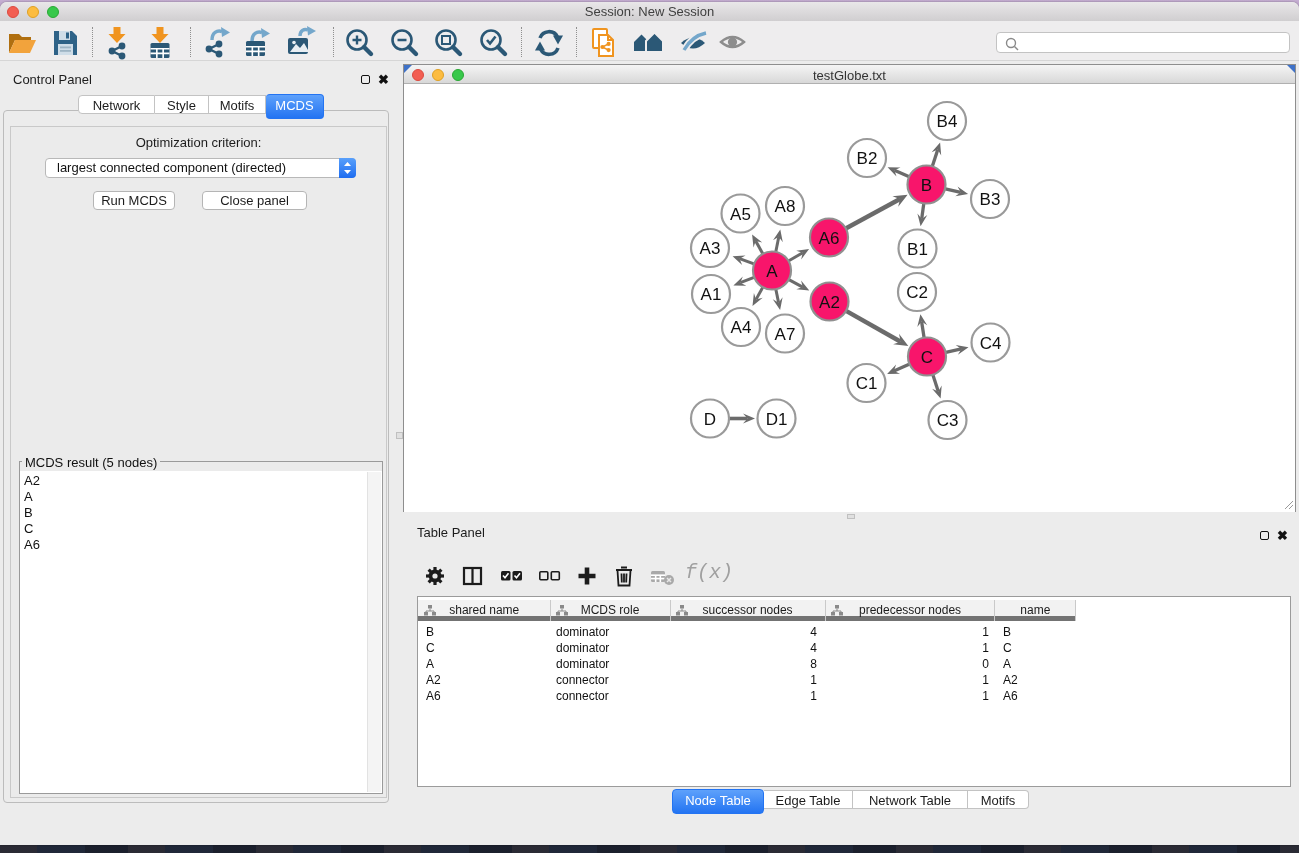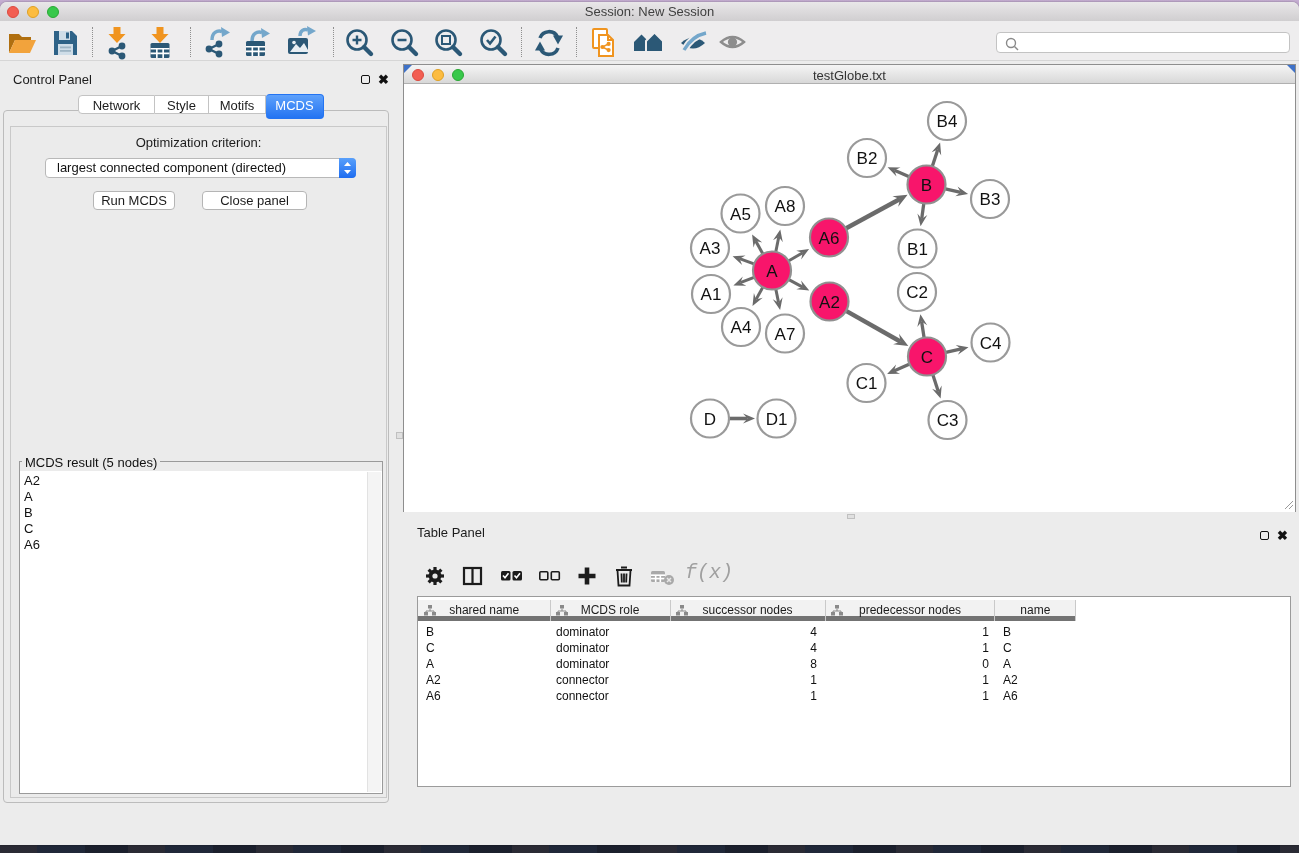--- a/index.html
+++ b/index.html
@@ -478,18 +478,24 @@
             <div class="trow" style="left:252px;top:75px;width:147px;text-align:right">1</div>
             <div class="trow" style="left:407px;top:75px;width:164px;text-align:right">1</div>
             <div class="trow" style="left:585px;top:75px">A2</div>
             <div class="trow" style="left:8px;top:91px">A6</div>
             <div class="trow" style="left:138px;top:91px">connector</div>
             <div class="trow" style="left:252px;top:91px;width:147px;text-align:right">1</div>
             <div class="trow" style="left:407px;top:91px;width:164px;text-align:right">1</div>
             <div class="trow" style="left:585px;top:91px">A6</div>
           </div>
       </div>
+      <div id="btabs">
+        <div class="mtab sel" style="width:92px">Node Table</div>
+        <div class="mtab" style="width:89px">Edge Table</div>
+        <div class="mtab" style="width:115px">Network Table</div>
+        <div class="mtab" style="width:61px">Motifs</div>
+      </div>
     </div>
   </div>
 
 <div style="position:absolute;left:396px;top:430px;width:7px;height:7px;border:1px solid #c0c0c0;background:#e0e0e0;z-index:6"></div>
 <div style="position:absolute;left:847px;top:512px;width:8px;height:5px;border:1px solid #c0c0c0;background:#e0e0e0;z-index:6"></div>
 </div>
 
 </body></html>

